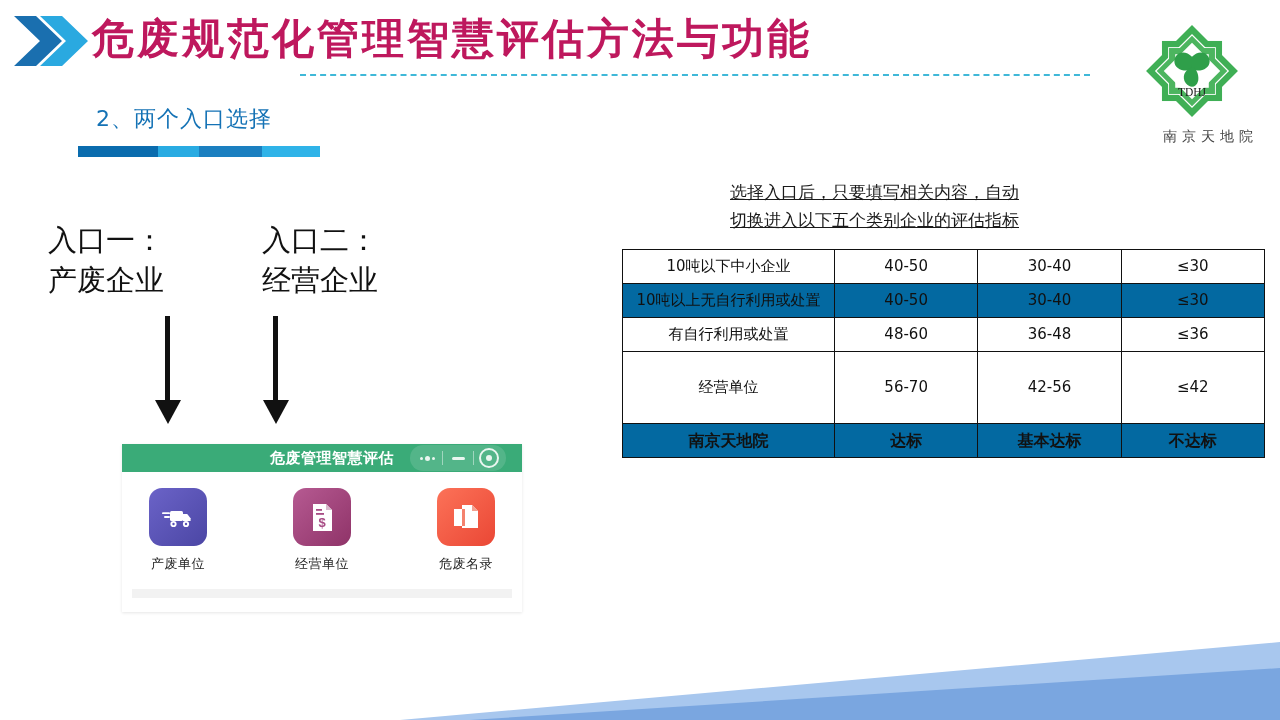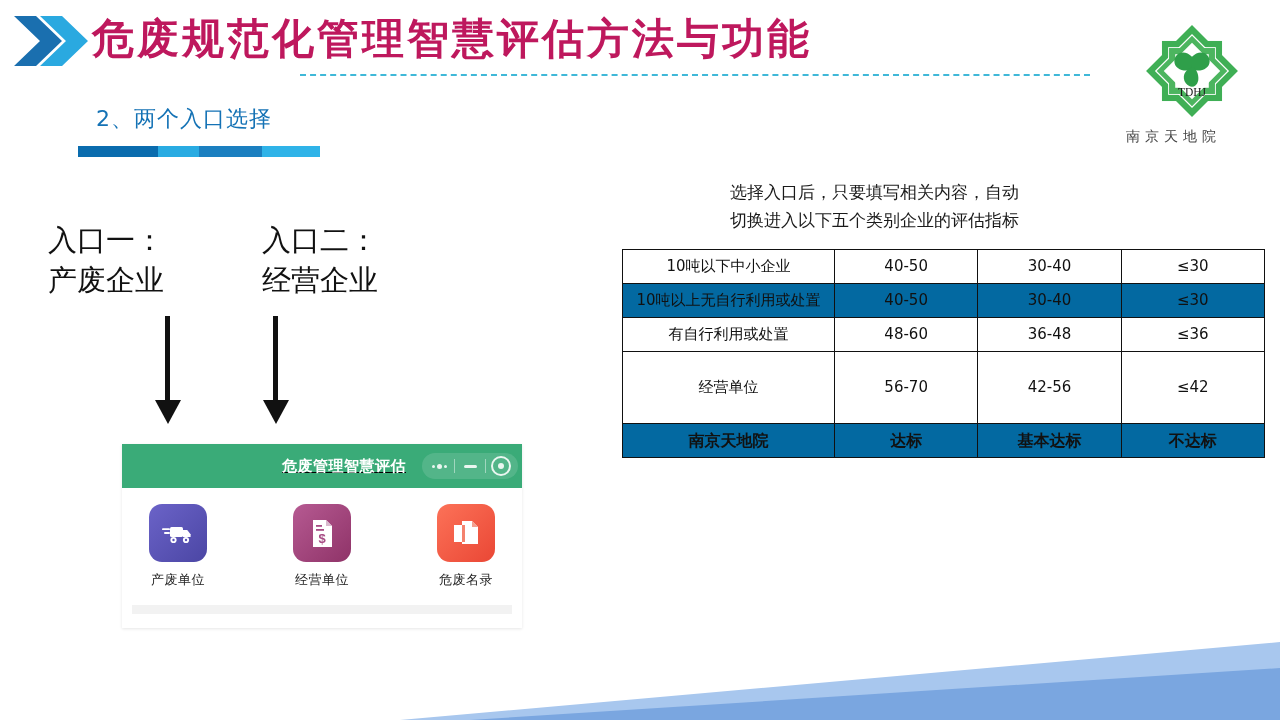--- a/index.html
+++ b/index.html
@@ -76,21 +76,21 @@
   .seg-b { width: 17%; background: #29abe2; }
   .seg-c { width: 26%; background: #1b7fc0; }
   .seg-d { width: 24%; background: #2fb3e8; }
 
   
   .logo-wrap {
     position: absolute;
     right: 22px;
     top: 18px;
     width: 132px;
-    text-align: left;
+    text-align: right;
   }
   .logo-mark { width: 106px; height: 106px; margin: 0 auto; display:block; }
   .logo-text {
     margin-top: 4px;
     font-size: 14px;
     color: #444444;
     letter-spacing: 5px;
     font-family: "DejaVu Sans", "Liberation Sans", sans-serif;
   }
 
@@ -114,28 +114,27 @@
   
   .miniapp {
     position: absolute;
     left: 122px;
     top: 444px;
     width: 400px;
     background: #ffffff;
     box-shadow: 0 1px 3px rgba(0,0,0,0.10);
   }
   .miniapp-bar {
-    height: 44px;
+    height: 28px;
     background: #3aab78;
     display: flex;
     align-items: center;
     justify-content: flex-end;
-    padding-right: 4px;
+    padding-right: 16px;
     box-sizing: border-box;
-    text-decoration: underline;
   }
   .miniapp-title {
     color: #ffffff;
     font-size: 15px;
     font-weight: 700;
     letter-spacing: 0.5px;
     margin-right: 16px;
     font-family: "DejaVu Sans", "Liberation Sans", sans-serif;
   }
   .capsule {
@@ -191,20 +190,21 @@
 
   
   .note {
     position: absolute;
     left: 730px;
     top: 178px;
     font-size: 17px;
     line-height: 28px;
     color: #1a1a1a;
     font-family: "DejaVu Sans", "Liberation Sans", sans-serif;
+    text-decoration: underline;
   }
   table.grade {
     position: absolute;
     left: 622px;
     top: 249px;
     width: 643px;
     border-collapse: collapse;
     table-layout: fixed;
     font-family: "DejaVu Sans", "Liberation Sans", sans-serif;
   }

